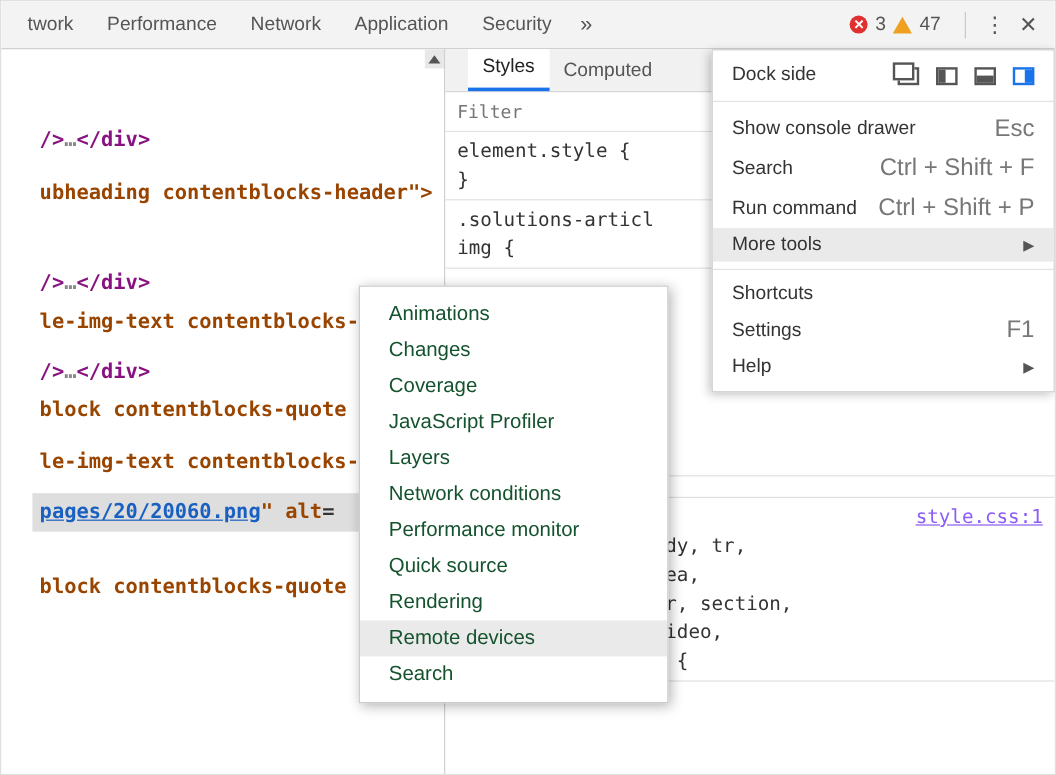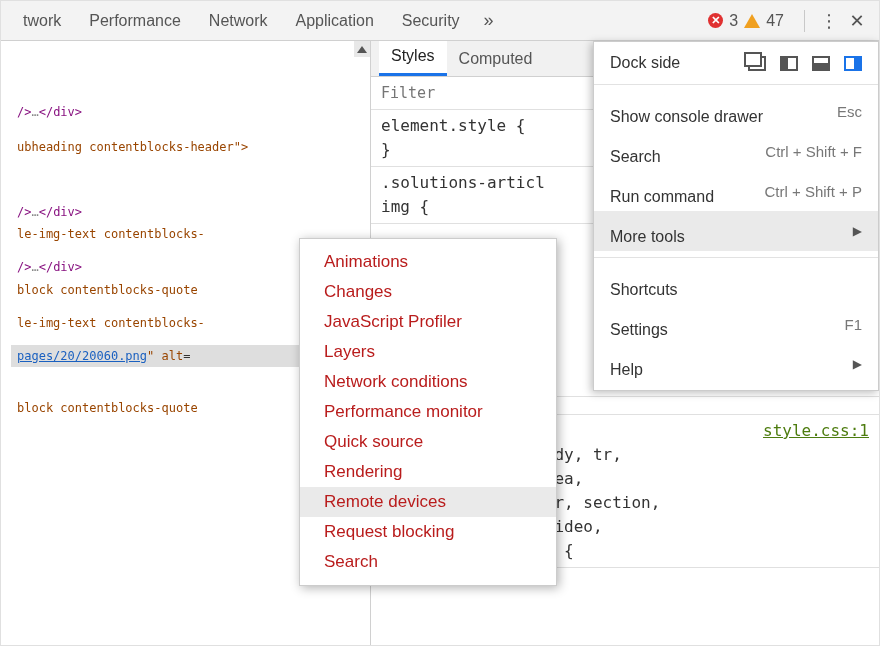--- a/index.html
+++ b/index.html
@@ -81,24 +81,25 @@
   .main {
     display: flex;
     height: calc(100% - 40px);
   }
   .elements-col {
     width: 370px;
     overflow: hidden;
     position: relative;
     border-right: 1px solid #d0d0d0;
     font-family: Consolas, monospace;
-    font-size: 12px;
+    font-size: 17px;
     line-height: 1.9;
-    padding-left: 16px;
+    padding-left: 32px;
     padding-top: 60px;
+    font-weight: bold;
   }
   .elements-col .scroll-up {
     position: absolute;
     top: 0; right: 0;
     width: 16px; height: 16px;
     background: #e8e8e8;
     display: flex;
     align-items: center;
     justify-content: center;
   }
@@ -133,20 +134,21 @@
     color: #555;
   }
   .styles-tabs .stab {
     padding: 8px 12px;
     cursor: pointer;
   }
   .styles-tabs .stab.active {
     color: #222;
     border-bottom: 3px solid #1a73e8;
     background: #fff;
+    margin-left: 11px;
   }
   .filter-row {
     border-bottom: 1px solid #e0e0e0;
   }
   .filter-row input {
     width: 100%;
     border: none;
     outline: none;
     height: 32px;
     padding: 0 10px;
@@ -160,21 +162,21 @@
     color: #333;
     line-height: 1.5;
   }
   .css-block {
     border-bottom: 1px solid #e0e0e0;
     padding: 4px 10px;
     white-space: pre;
     overflow: hidden;
   }
   .css-struck { text-decoration: line-through; color: #555; }
-  .css-link { color: #4d7c0f; text-decoration: underline; float: right; }
+  .css-link { color: #8b5cf6; text-decoration: underline; float: right; }
   .css-prop { color: #c80000; }
 
   
   .dropdown {
     position: absolute;
     top: 40px;
     right: 0;
     width: 286px;
     background: #fff;
     box-shadow: -2px 2px 8px rgba(0,0,0,0.25);
@@ -231,43 +233,43 @@
     height: 1px;
     background: #e2e2e2;
     margin: 6px 0;
   }
   .dropdown .item {
     display: flex;
     align-items: center;
     padding: 5px 16px;
     cursor: pointer;
   }
-  .dropdown .item .ilabel { flex: 1; margin-top: 12px; }
-  .dropdown .item .shortcut { color: #777; font-size: 15px; }
+  .dropdown .item .ilabel { flex: 1; }
+  .dropdown .item .shortcut { color: #777; font-size: 20px; }
   .dropdown .item .chev {
     color: #555;
     font-size: 12px;
   }
   .dropdown .item.hover {
     background: #eaeaea;
     justify-content: space-between;
   }
 
   
   .submenu {
     position: absolute;
     top: 237px;
     left: 298px;
     width: 258px;
     background: #fff;
     box-shadow: 2px 2px 10px rgba(0,0,0,0.3);
     border: 1px solid #ccc;
     z-index: 60;
     font-size: 17px;
-    color: #b91c1c;
+    color: #14532d;
     padding: 8px 0;
   }
   .submenu .sitem {
     padding: 5px 24px;
     cursor: pointer;
   }
   .submenu .sitem.hover {
     background: #eaeaea;
   }
 </style>
@@ -375,22 +377,22 @@
   </div>
   <div class="item">
     <span class="ilabel">Help</span>
     <span class="chev">▶</span>
   </div>
 </div>
 
 <div class="submenu" id="submenu">
     <div class="sitem">Animations</div>
     <div class="sitem">Changes</div>
+    <div class="sitem">Coverage</div>
     <div class="sitem">JavaScript Profiler</div>
     <div class="sitem">Layers</div>
     <div class="sitem">Network conditions</div>
     <div class="sitem">Performance monitor</div>
     <div class="sitem">Quick source</div>
     <div class="sitem">Rendering</div>
     <div class="sitem hover">Remote devices</div>
-    <div class="sitem">Request blocking</div>
     <div class="sitem">Search</div>
   </div>
 
 </body></html>

